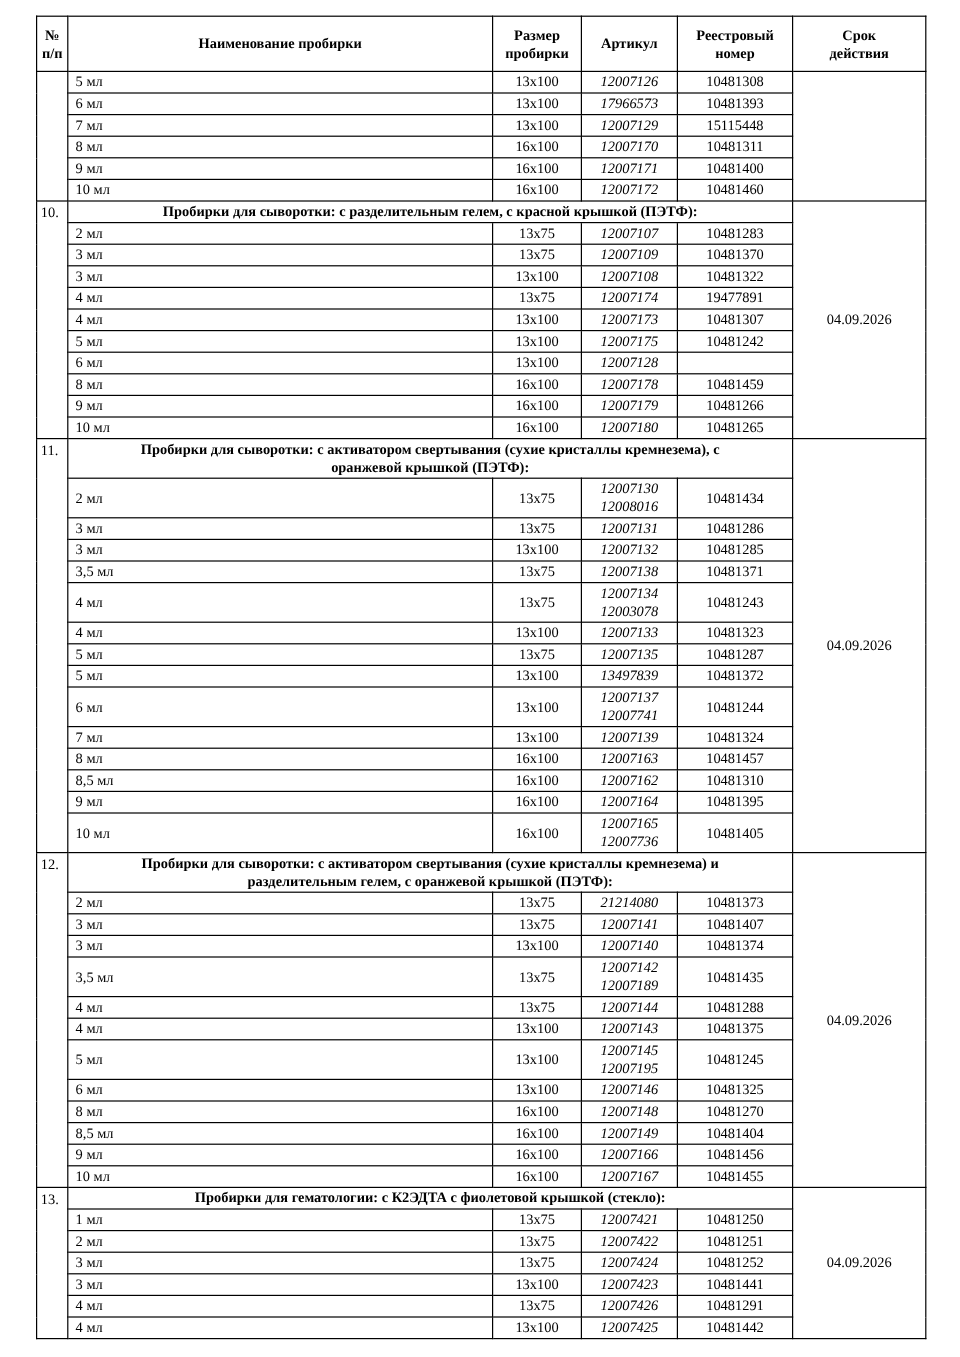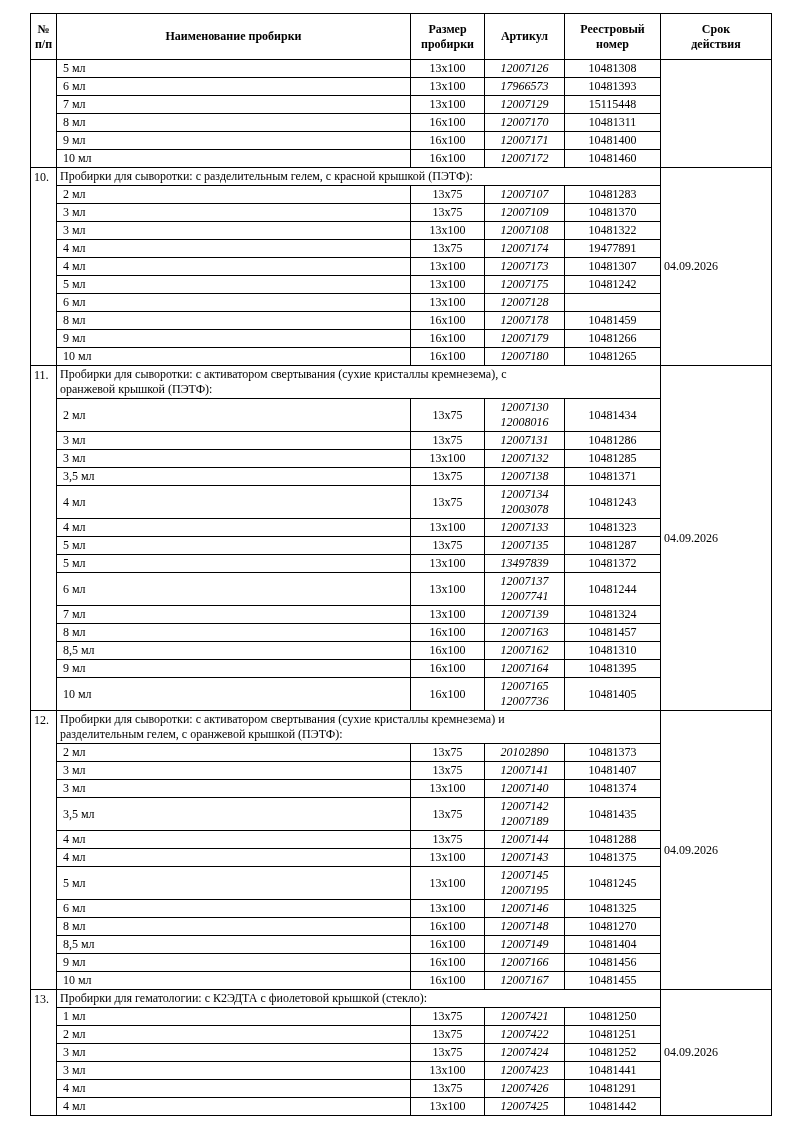--- a/index.html
+++ b/index.html
@@ -45,24 +45,26 @@
   }
   .cell-name {
     text-align: left;
     padding-left: 6px;
   }
   .cell-size, .cell-article, .cell-registry {
     text-align: center;
   }
   .cell-article { white-space: pre-line; font-style: italic; }
   .cell-title {
-    font-weight: normal;
+    font-weight: bold;
+    text-align: center;
     white-space: pre-line;
   }
   .cell-validity {
+    text-align: center;
     vertical-align: middle;
   }
 </style>
 </head>
 <body>
 
 <div class="page">
   <table class="tubes">
     <colgroup>
       <col style="width:26px">
@@ -286,21 +288,21 @@
         </tr>
         <tr class="title-row">
           <td class="cell-num" rowspan="13">12.</td>
           <td class="cell-title" colspan="4">Пробирки для сыворотки: с активатором свертывания (сухие кристаллы кремнезема) и
 разделительным гелем, с оранжевой крышкой (ПЭТФ):</td>
           <td class="cell-validity" rowspan="13">04.09.2026</td>
         </tr>
         <tr class="data-row">
           <td class="cell-name">2 мл</td>
           <td class="cell-size">13x75</td>
-          <td class="cell-article">20102890</td>
+          <td class="cell-article">21214080</td>
           <td class="cell-registry">10481373</td>
         </tr>
         <tr class="data-row">
           <td class="cell-name">3 мл</td>
           <td class="cell-size">13x75</td>
           <td class="cell-article">12007141</td>
           <td class="cell-registry">10481407</td>
         </tr>
         <tr class="data-row">
           <td class="cell-name">3 мл</td>

